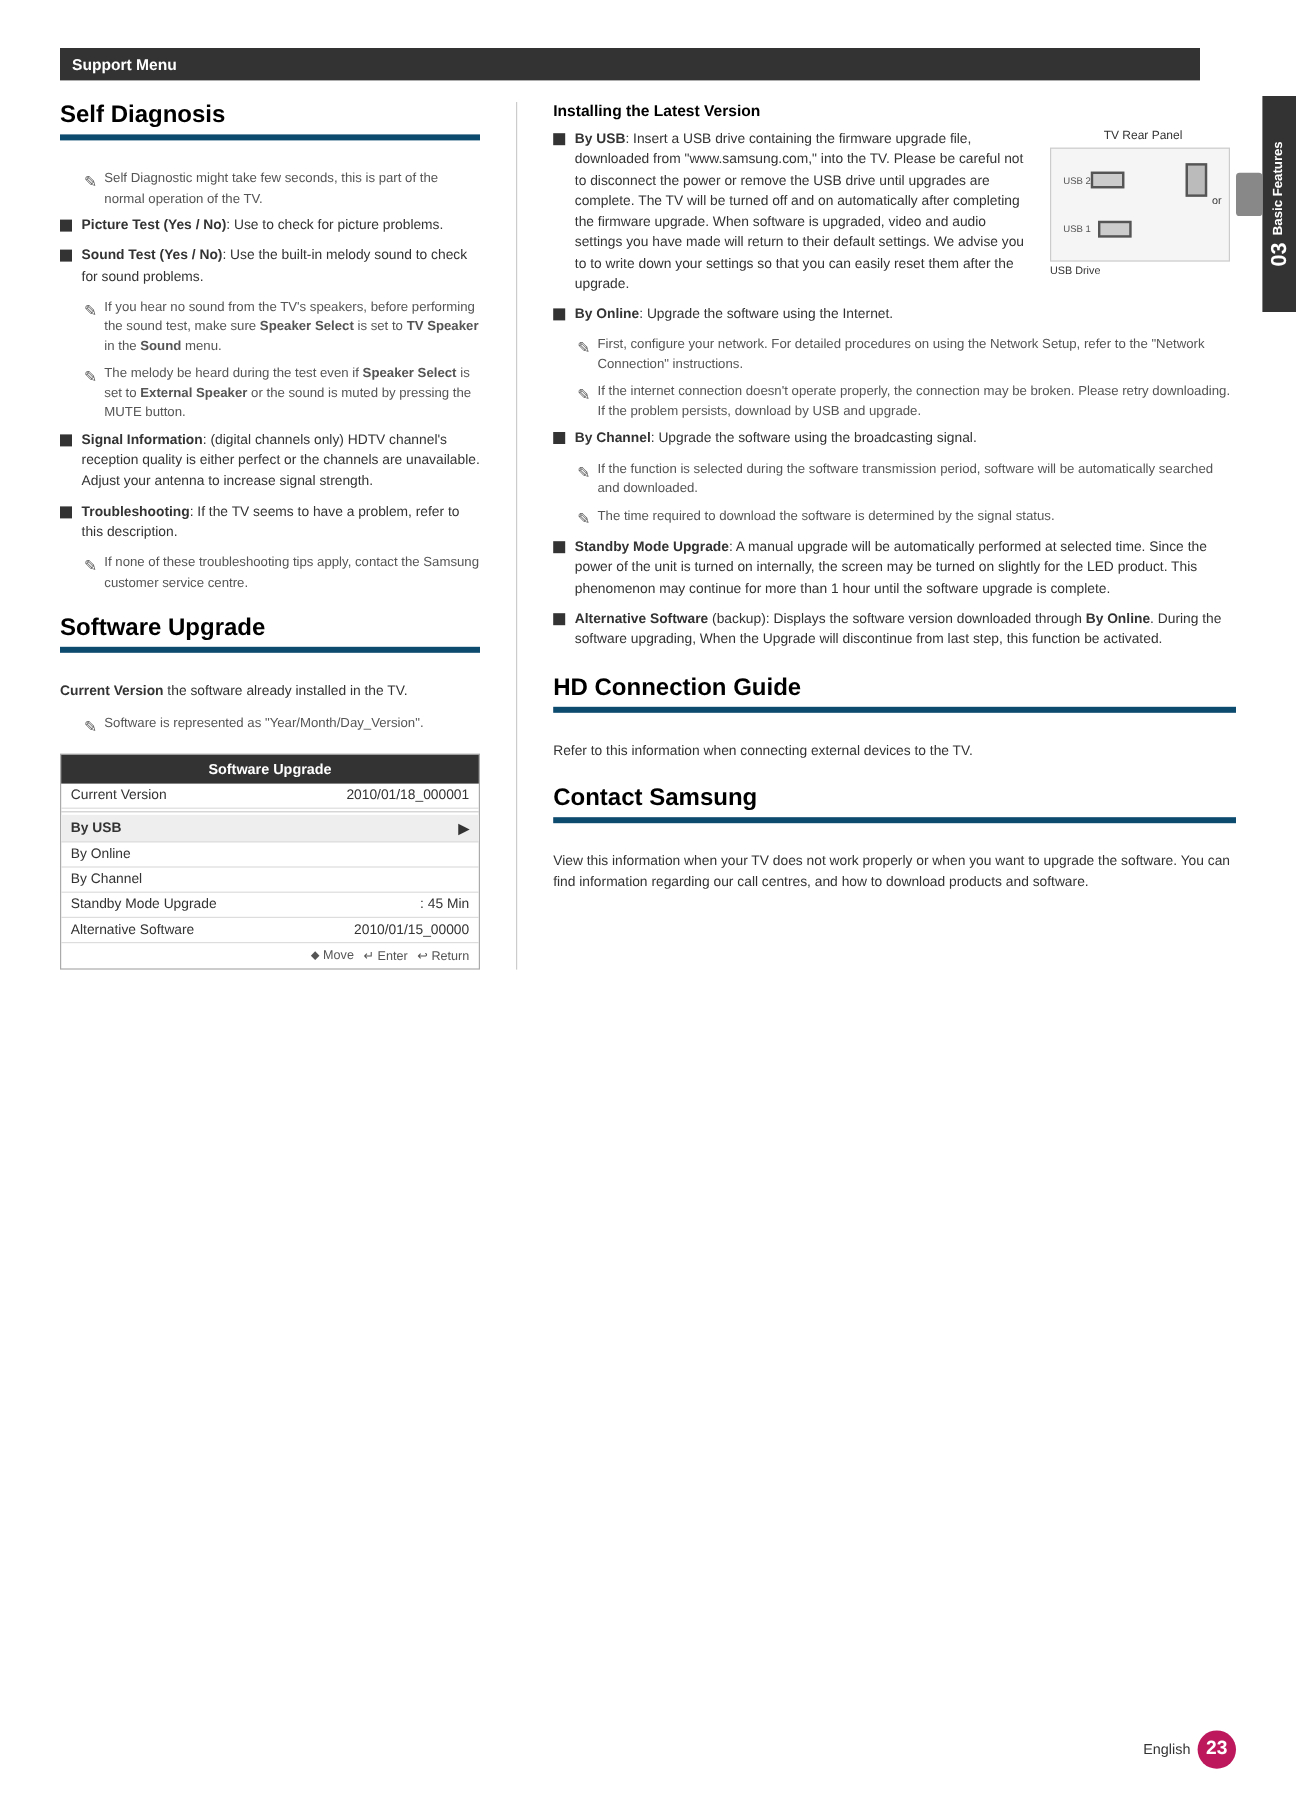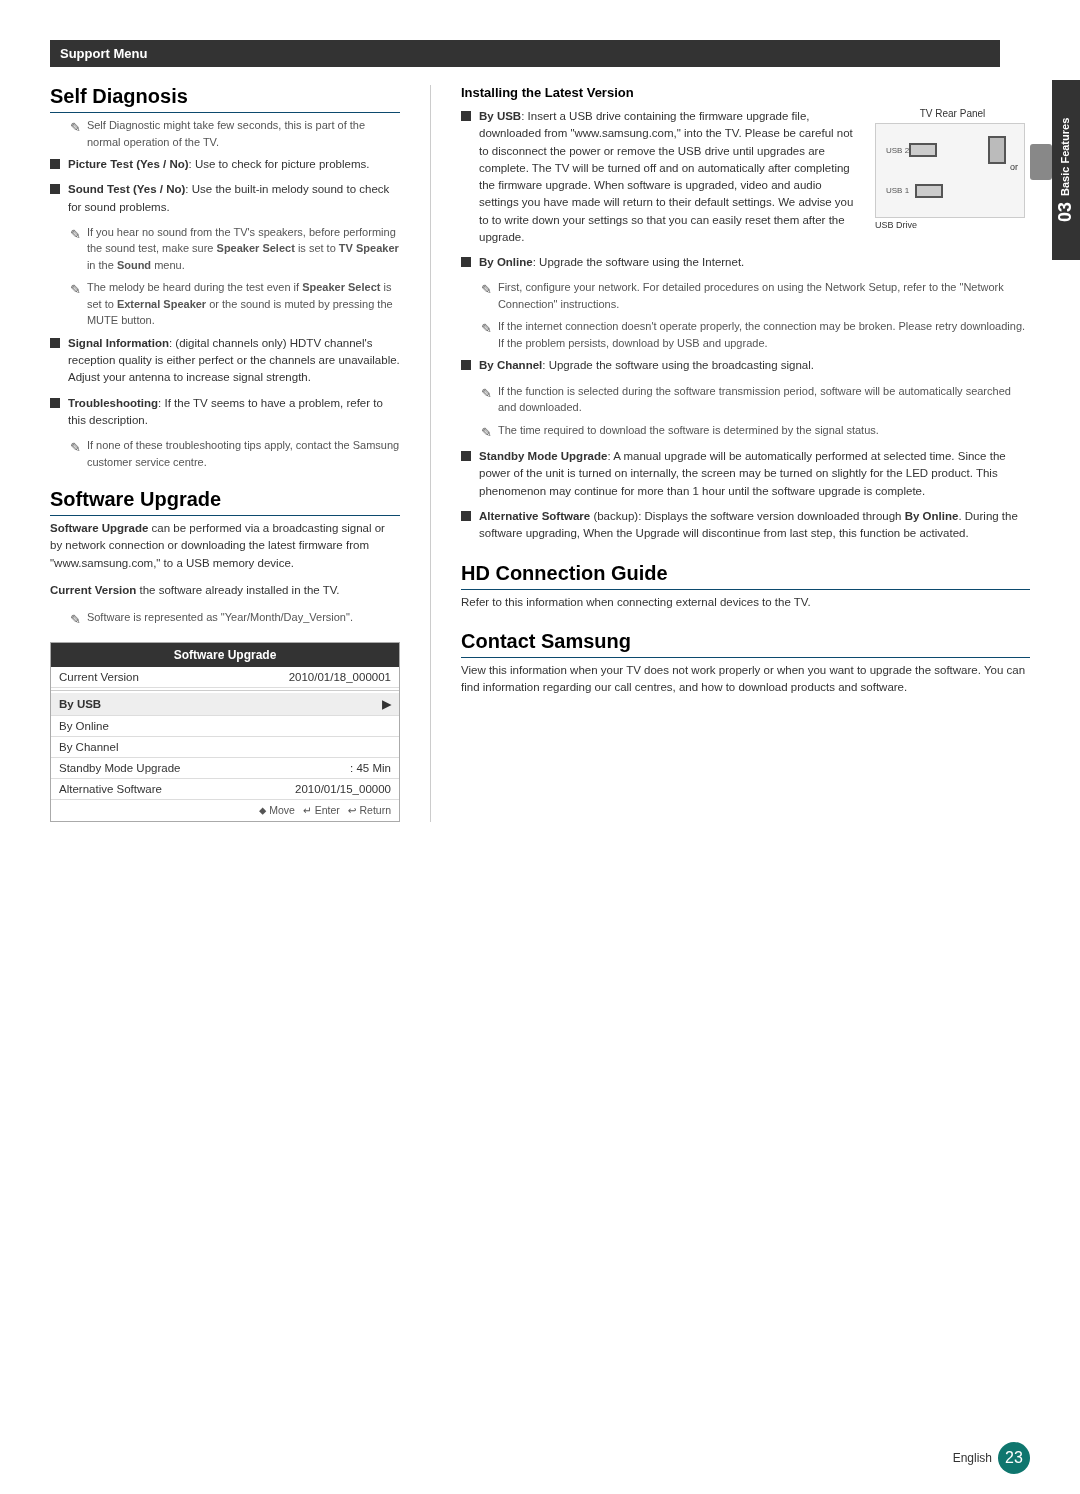--- a/index.html
+++ b/index.html
@@ -79,23 +79,23 @@
       padding: 6px 10px;
       margin-bottom: 18px;
       width: 100%;
     }
 
     
     .section-title {
       font-size: 20px;
       font-weight: bold;
       color: #000;
-      border-bottom: 1px solid #0c4a6e;
+      border-bottom: 5px solid #0c4a6e;
       padding-bottom: 4px;
-      margin-bottom: 4px;
+      margin-bottom: 24px;
     }
 
     
     .intro-text {
       font-size: 11.5px;
       line-height: 1.5;
       margin-bottom: 10px;
       color: #333;
     }
 
@@ -216,24 +216,24 @@
       bottom: 20px;
       right: 50px;
       font-size: 12px;
       color: #333;
       display: flex;
       align-items: center;
       gap: 6px;
     }
 
     .page-number-circle {
-      background: #0f766e;
+      background: #be185d;
       color: #fff;
       font-size: 16px;
-      font-weight: normal;
+      font-weight: bold;
       width: 32px;
       height: 32px;
       border-radius: 50%;
       display: flex;
       align-items: center;
       justify-content: center;
     }
 
     .strong { font-weight: bold; }
   </style>
@@ -311,23 +311,20 @@
           <span class="note-icon">✎</span>
           <span class="note-text">
             If none of these troubleshooting tips apply, contact the Samsung customer service centre.
           </span>
         </div>
       </div>
 
       <div style="margin-top: 18px;">
         <h2 class="section-title">Software Upgrade</h2>
 
-        <p class="intro-text">
-          <span class="strong">Software Upgrade</span> can be performed via a broadcasting signal or by network connection or downloading the latest firmware from "www.samsung.com," to a USB memory device.
-        </p>
 
         <p class="intro-text">
           <span class="strong">Current Version</span> the software already installed in the TV.
         </p>
 
         <div class="note-item">
           <span class="note-icon">✎</span>
           <span class="note-text">Software is represented as "Year/Month/Day_Version".</span>
         </div>
 

